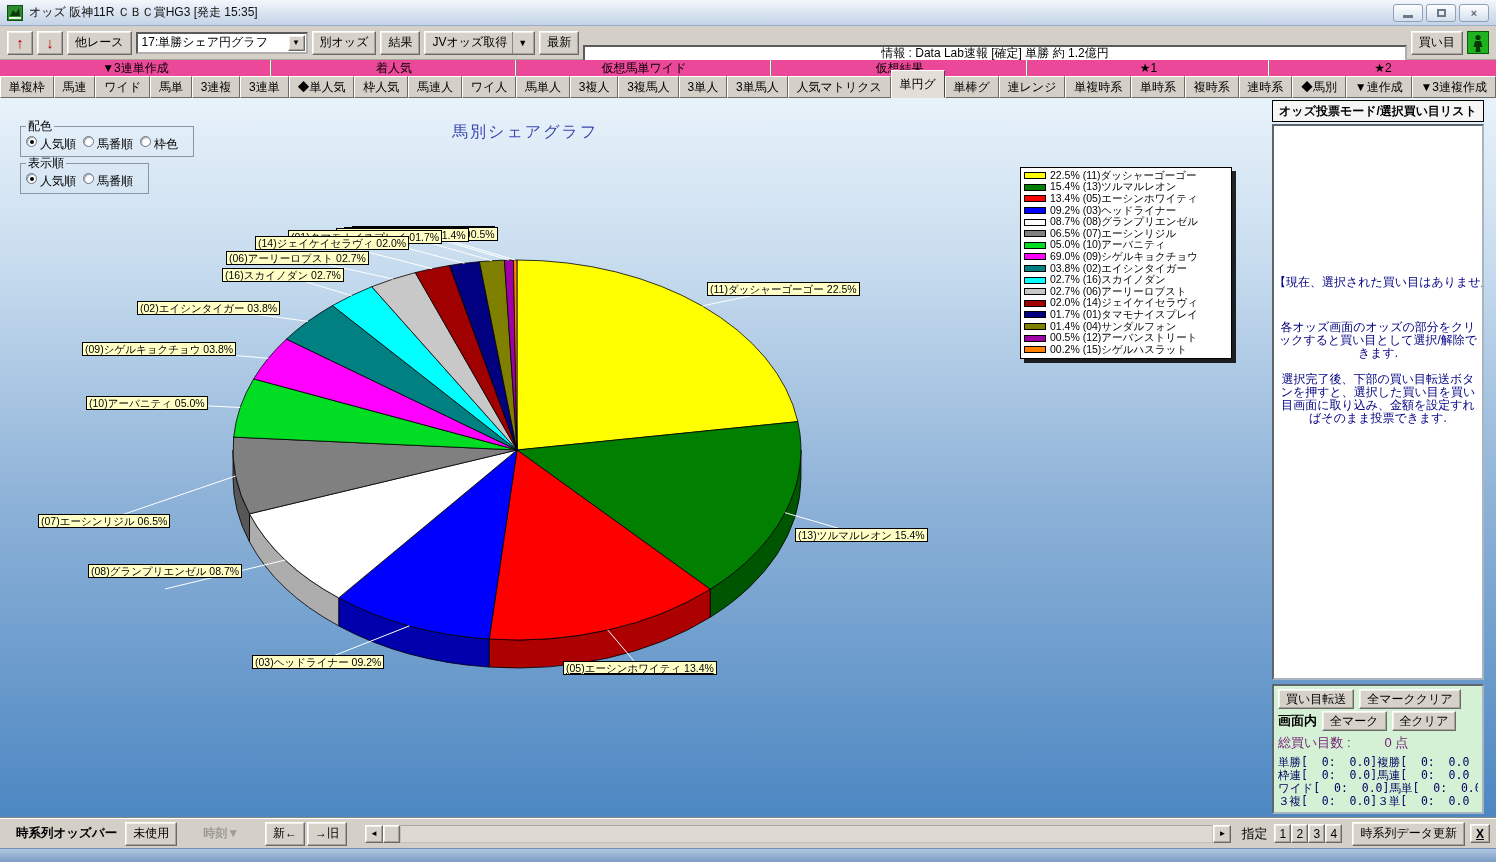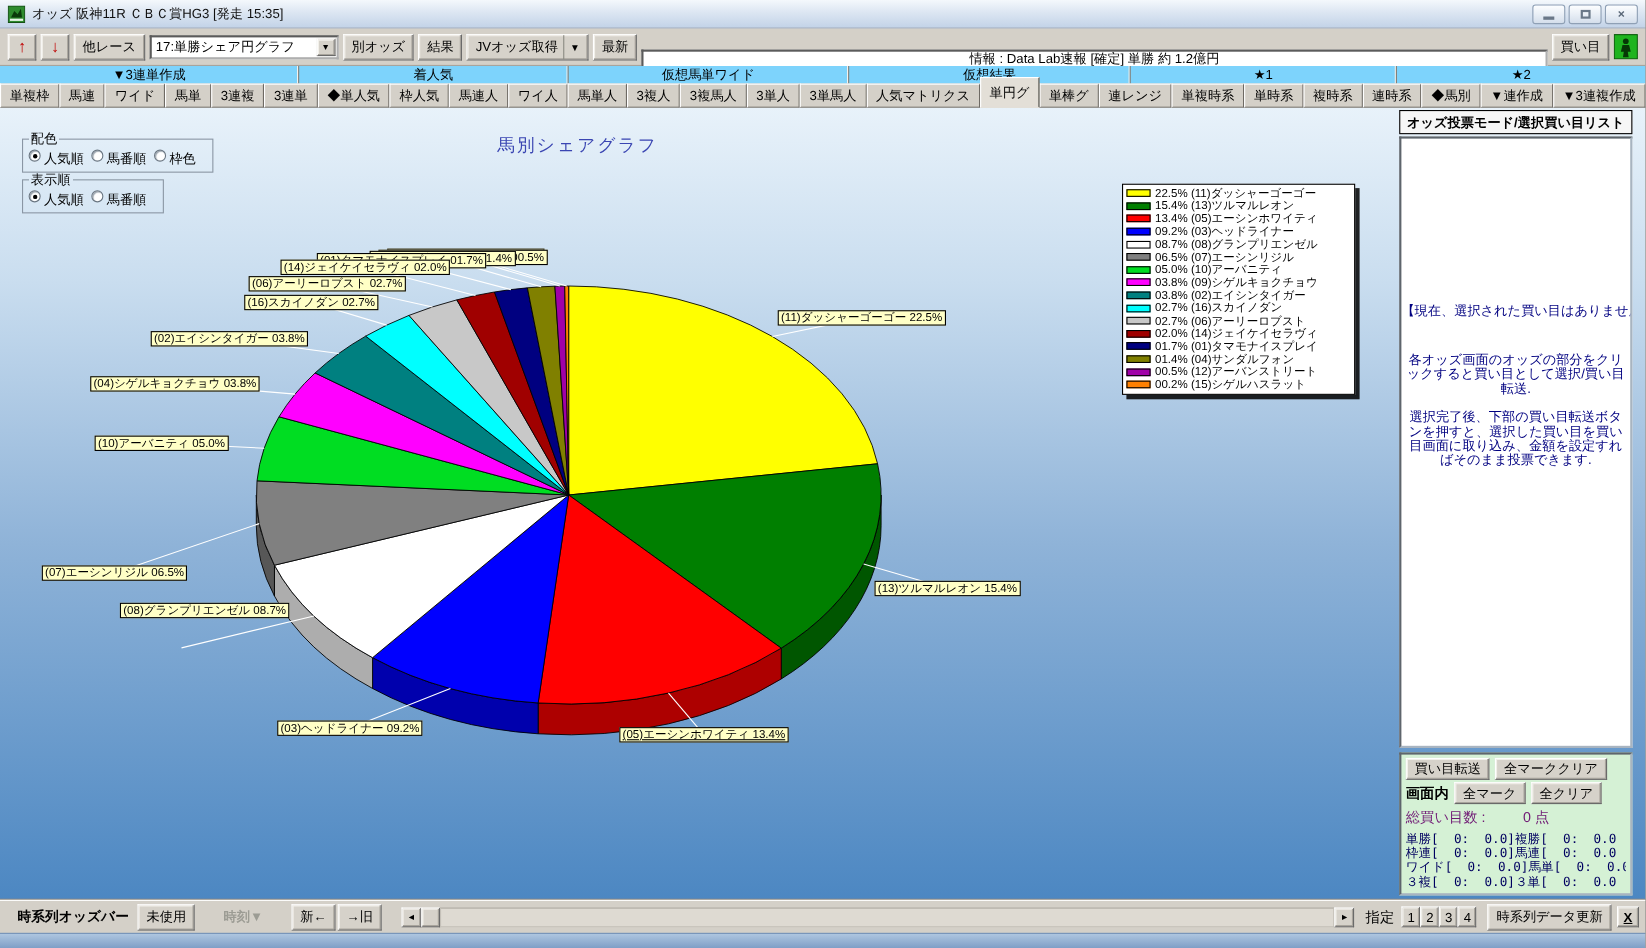--- a/index.html
+++ b/index.html
@@ -31,21 +31,21 @@
   .red-arrow{color:#C00000;font-weight:bold;font-size:15px;line-height:1;}
   .combo{width:172px;height:22px;background:#FFF;border:2px inset #AFAFAF;display:flex;align-items:center;flex:none;}
   .combo-text{flex:1;font-size:12px;padding-left:4px;white-space:nowrap;overflow:hidden;}
   .combo-arrow{width:17px;height:16px;margin-right:1px;font-size:8px;padding:0;}
   .dd-arrow{font-size:9px;margin-left:5px;border-left:1px solid #8A8A82;padding-left:5px;height:100%;display:flex;align-items:center;}
   .info-field{flex:1;height:18px;background:#FFF;border:2px inset #AFAFAF;
     display:flex;align-items:center;justify-content:center;font-size:12px;white-space:nowrap;overflow:hidden;margin-top:22px;}
   .exit-icon{width:22px;height:23px;flex:none;}
 
   
-  .tabgroups{position:absolute;left:0;top:60px;width:100%;height:16px;background:#7dd3fc;display:flex;font-size:12px;}
+  .tabgroups{position:absolute;left:0;top:60px;width:100%;height:16px;background:#ec4899;display:flex;font-size:12px;}
   .tabgroup-cell{display:flex;align-items:center;justify-content:center;height:100%;border-right:1px solid #84807A;
     box-shadow:inset -1px 0 0 #F4F2EE;white-space:nowrap;}
   .tabgroup-cell:last-child{border-right:none;box-shadow:none;}
   .tabsrow{position:absolute;left:0;top:76px;width:100%;height:22px;background:#D4D0C8;display:flex;}
   .tab{flex:1 1 auto;display:flex;align-items:center;justify-content:center;font-size:12px;white-space:nowrap;
     padding:0 3px;border:1px solid;border-color:#FFFFFF #6E6A64 #6E6A64 #FFFFFF;}
   .tab.active{position:relative;z-index:6;background:#E3DFD7;margin-top:-6px;height:28px;
     border-color:#FFFFFF #4A4A44 #E3DFD7 #FFFFFF;}
 
   
@@ -242,21 +242,21 @@
           <div class="legend-row">
             <span class="swatch" style="background: rgb(128, 128, 128);"></span>
             <span>06.5% (07)エーシンリジル</span>
           </div>
           <div class="legend-row">
             <span class="swatch" style="background: rgb(0, 221, 34);"></span>
             <span>05.0% (10)アーバニティ</span>
           </div>
           <div class="legend-row">
             <span class="swatch" style="background: rgb(255, 0, 255);"></span>
-            <span>03.8% (09)シゲルキョクチョウ</span>
+            <span>69.0% (09)シゲルキョクチョウ</span>
           </div>
           <div class="legend-row">
             <span class="swatch" style="background: rgb(0, 128, 128);"></span>
             <span>03.8% (02)エイシンタイガー</span>
           </div>
           <div class="legend-row">
             <span class="swatch" style="background: rgb(0, 255, 255);"></span>
             <span>02.7% (16)スカイノダン</span>
           </div>
           <div class="legend-row">
@@ -325,39 +325,39 @@
       <line x1="402.5" y1="235" x2="491.9252105869038" y2="260.7420110497535" stroke="#FFFFFF" stroke-width="1"></line>
       <line x1="421" y1="234" x2="508.9308239358623" y2="260.0767066442529" stroke="#FFFFFF" stroke-width="1"></line>
       <line x1="423.5" y1="233" x2="515.2066203337465" y2="260.00378822475153" stroke="#FFFFFF" stroke-width="1"></line>
     </svg>
 
   <div id="pie-labels">
       <div class="pie-label" style="left: 707px; top: 282px; z-index: 235;">(11)ダッシャーゴーゴー 22.5%</div>
       <div class="pie-label" style="left: 795px; top: 528px; z-index: 164;">(13)ツルマルレオン 15.4%</div>
       <div class="pie-label" style="left: 563px; top: 661px; z-index: 144; text-decoration: underline;">(05)エーシンホワイティ 13.4%</div>
       <div class="pie-label" style="left: 252px; top: 655px; z-index: 102;">(03)ヘッドライナー 09.2%</div>
-      <div class="pie-label" style="left: 88px; top: 548px; z-index: 97; margin-left: 21px;">(08)グランプリエンゼル 08.7%</div>
+      <div class="pie-label" style="left: 88px; top: 564px; z-index: 97;">(08)グランプリエンゼル 08.7%</div>
       <div class="pie-label" style="left: 38px; top: 514px; z-index: 75;">(07)エーシンリジル 06.5%</div>
       <div class="pie-label" style="left: 86px; top: 396px; z-index: 60;">(10)アーバニティ 05.0%</div>
-      <div class="pie-label" style="left: 82px; top: 342px; z-index: 48;">(04)シゲルキョクチョウ 03.8%</div>
+      <div class="pie-label" style="left: 82px; top: 342px; z-index: 48;">(09)シゲルキョクチョウ 03.8%</div>
       <div class="pie-label" style="left: 137px; top: 301px; z-index: 48;">(02)エイシンタイガー 03.8%</div>
       <div class="pie-label" style="left: 222px; top: 268px; z-index: 37;">(16)スカイノダン 02.7%</div>
       <div class="pie-label" style="left: 226px; top: 251px; z-index: 37;">(06)アーリーロブスト 02.7%</div>
       <div class="pie-label" style="left: 255px; top: 236px; z-index: 30;">(14)ジェイケイセラヴィ 02.0%</div>
       <div class="pie-label" style="left: 288px; top: 230px; z-index: 27;">(01)タマモナイスプレイ 01.7%</div>
       <div class="pie-label" style="left: 336px; top: 228px; z-index: 24;">(04)サンダルフォン 01.4%</div>
       <div class="pie-label" style="left: 344px; top: 227px; z-index: 15;">(12)アーバンストリート 00.5%</div>
       <div class="pie-label" style="left: 352px; top: 226px; z-index: 12;">(15)シゲルハスラット 00.2%</div>
     </div>
 
   <div class="rp-header">オッズ投票モード/選択買い目リスト</div>
   <div class="rp-list">
     <div class="rp-empty">【現在、選択された買い目はありません】</div>
     <div id="rp-instructions">
-        <div class="rp-para">各オッズ画面のオッズの部分をクリックすると買い目として選択/買い目転送.</div>
+        <div class="rp-para">各オッズ画面のオッズの部分をクリックすると買い目として選択/解除できます.</div>
         <div class="rp-para">選択完了後、下部の買い目転送ボタンを押すと、選択した買い目を買い目画面に取り込み、金額を設定すればそのまま投票できます.</div>
       </div>
   </div>
 
   <div class="sum-panel">
     <div class="sum-row">
       <div class="btn3d sum-btn">買い目転送</div>
       <div class="btn3d sum-btn">全マーククリア</div>
     </div>
     <div class="sum-row">

